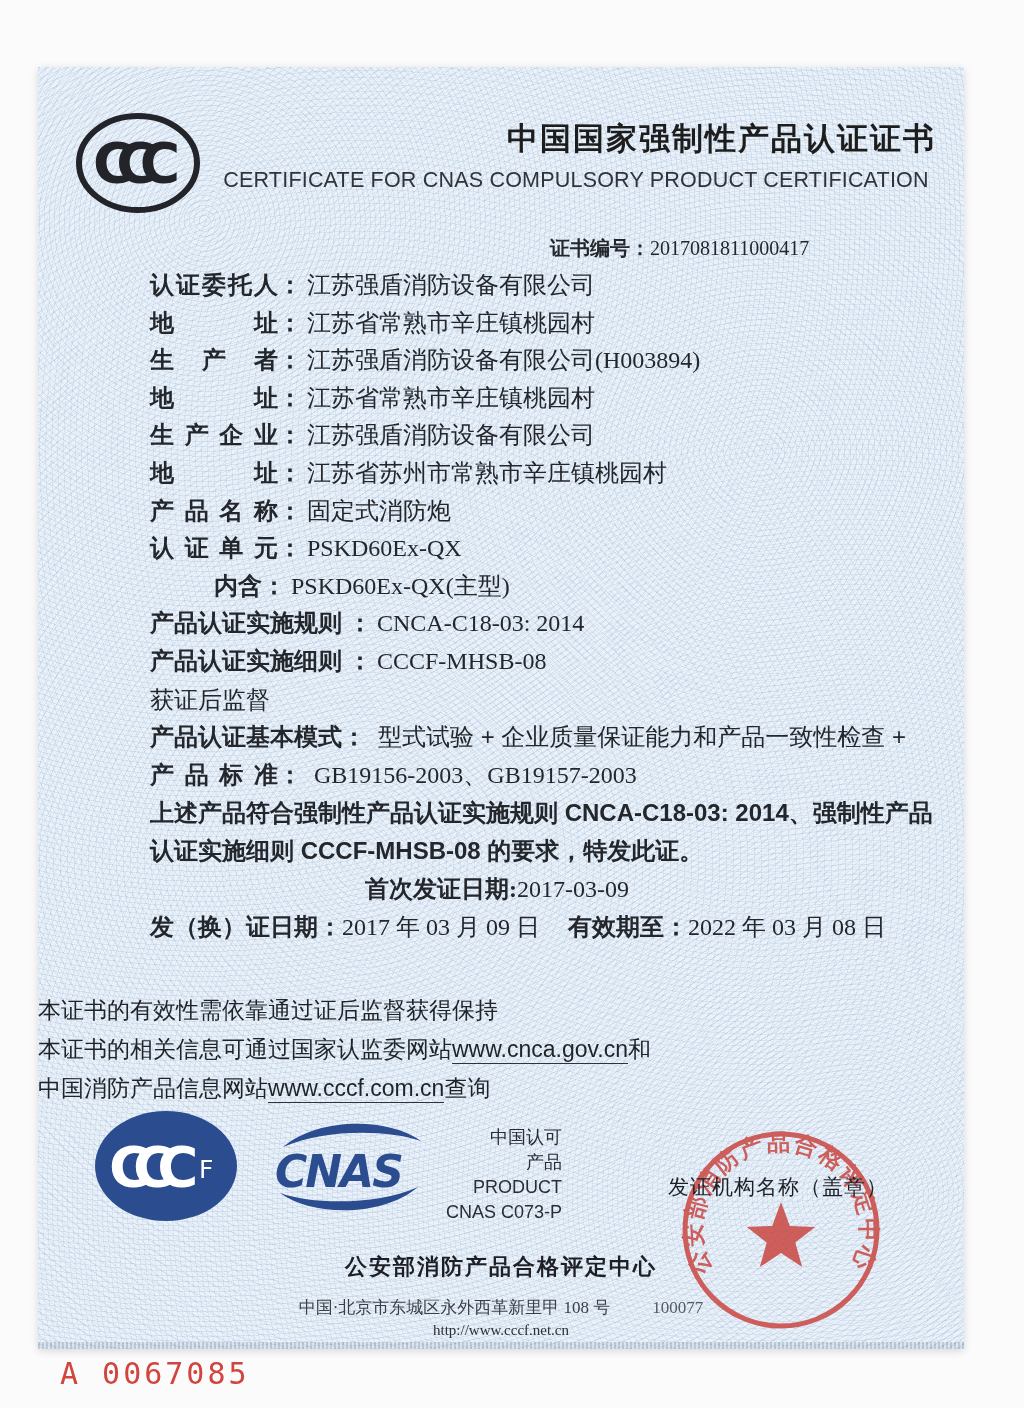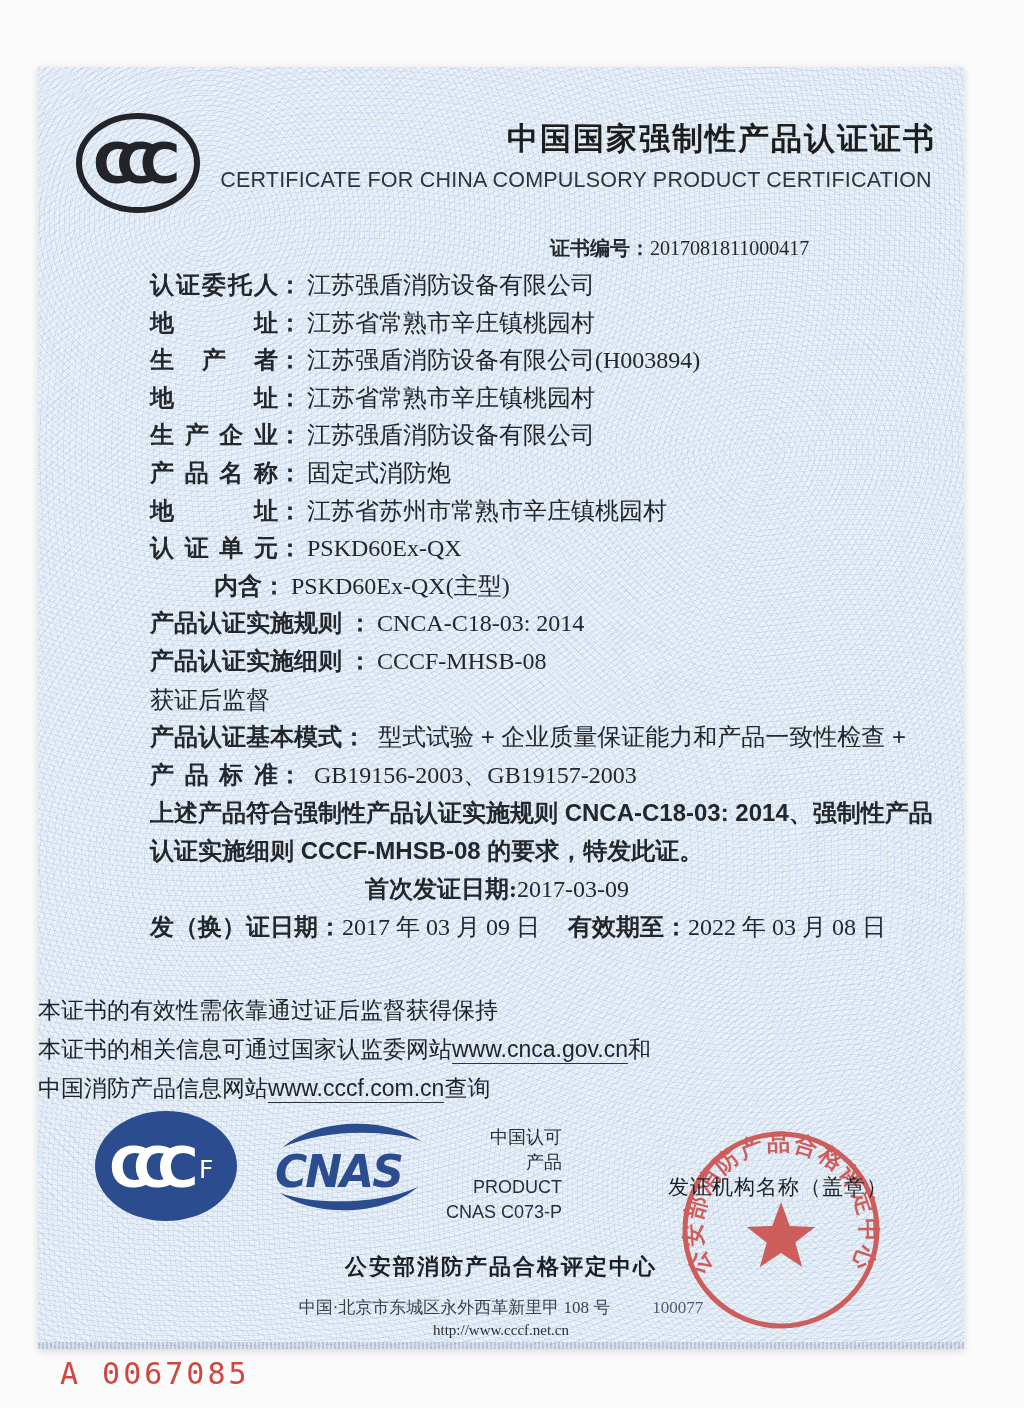--- a/index.html
+++ b/index.html
@@ -61,35 +61,35 @@
 
 <div class="page">
 
   <svg class="ccc-mark" width="132" height="108" viewBox="0 0 132 108">
     <ellipse cx="66" cy="54" rx="59" ry="47" fill="none" stroke="#23242a" stroke-width="6"></ellipse>
     <text x="21" y="73" font-size="55" font-weight="bold" fill="#23242a" letter-spacing="-17" font-family="DejaVu Sans, sans-serif">CCC</text>
   </svg>
 
   <div class="titles">
     <div class="title-zh">中国国家强制性产品认证证书</div>
-    <div class="title-en">CERTIFICATE FOR CHINA COMPULSORY PRODUCT CERTIFICATION</div>
+    <div class="title-en">CERTIFICATE FOR CNAS COMPULSORY PRODUCT CERTIFICATION</div>
   </div>
 
   <div class="cert-no">
     <span class="b">证书编号：</span><span>2017081811000417</span>
   </div>
 
   <div class="fields">
     <div class="row"><span class="jl b">认证委托人</span><span class="b">：</span><span class="val">江苏强盾消防设备有限公司</span></div>
     <div class="row"><span class="jl b">地址</span><span class="b">：</span><span class="val">江苏省常熟市辛庄镇桃园村</span></div>
     <div class="row"><span class="jl b">生产者</span><span class="b">：</span><span class="val">江苏强盾消防设备有限公司(H003894)</span></div>
     <div class="row"><span class="jl b">地址</span><span class="b">：</span><span class="val">江苏省常熟市辛庄镇桃园村</span></div>
     <div class="row"><span class="jl b">生产企业</span><span class="b">：</span><span class="val">江苏强盾消防设备有限公司</span></div>
+    <div class="row"><span class="jl b">地址</span><span class="b">：</span><span class="val">江苏省苏州市常熟市辛庄镇桃园村</span></div>
     <div class="row"><span class="jl b">产品名称</span><span class="b">：</span><span class="val">固定式消防炮</span></div>
-    <div class="row"><span class="jl b">地址</span><span class="b">：</span><span class="val">江苏省苏州市常熟市辛庄镇桃园村</span></div>
     <div class="row"><span class="jl b">认证单元</span><span class="b">：</span><span class="val">PSKD60Ex-QX</span></div>
     <div class="row ind1"><span class="b">内含</span><span class="b">：</span><span class="val">PSKD60Ex-QX(主型)</span></div>
     <div class="row"><span class="b">产品认证实施规则</span><span class="b"> ：</span><span class="val">CNCA-C18-03: 2014</span></div>
     <div class="row"><span class="b">产品认证实施细则</span><span class="b"> ：</span><span class="val">CCCF-MHSB-08</span></div>
     <div class="row sans"><span>获证后监督</span></div>
     <div class="row"><span class="b">产品认证基本模式</span><span class="b">：</span><span class="val gap12 sans">型式试验 + 企业质量保证能力和产品一致性检查 +</span></div>
     <div class="row"><span class="jl b">产品标准</span><span class="b">：</span><span class="val gap12">GB19156-2003、GB19157-2003</span></div>
     <div class="row sans b"><span>上述产品符合强制性产品认证实施规则 CNCA-C18-03: 2014、强制性产品</span></div>
     <div class="row sans b"><span>认证实施细则 CCCF-MHSB-08 的要求，特发此证。</span></div>
     <div class="row ind2"><span class="b sans">首次发证日期</span><span class="b">:</span><span>2017-03-09</span></div>

